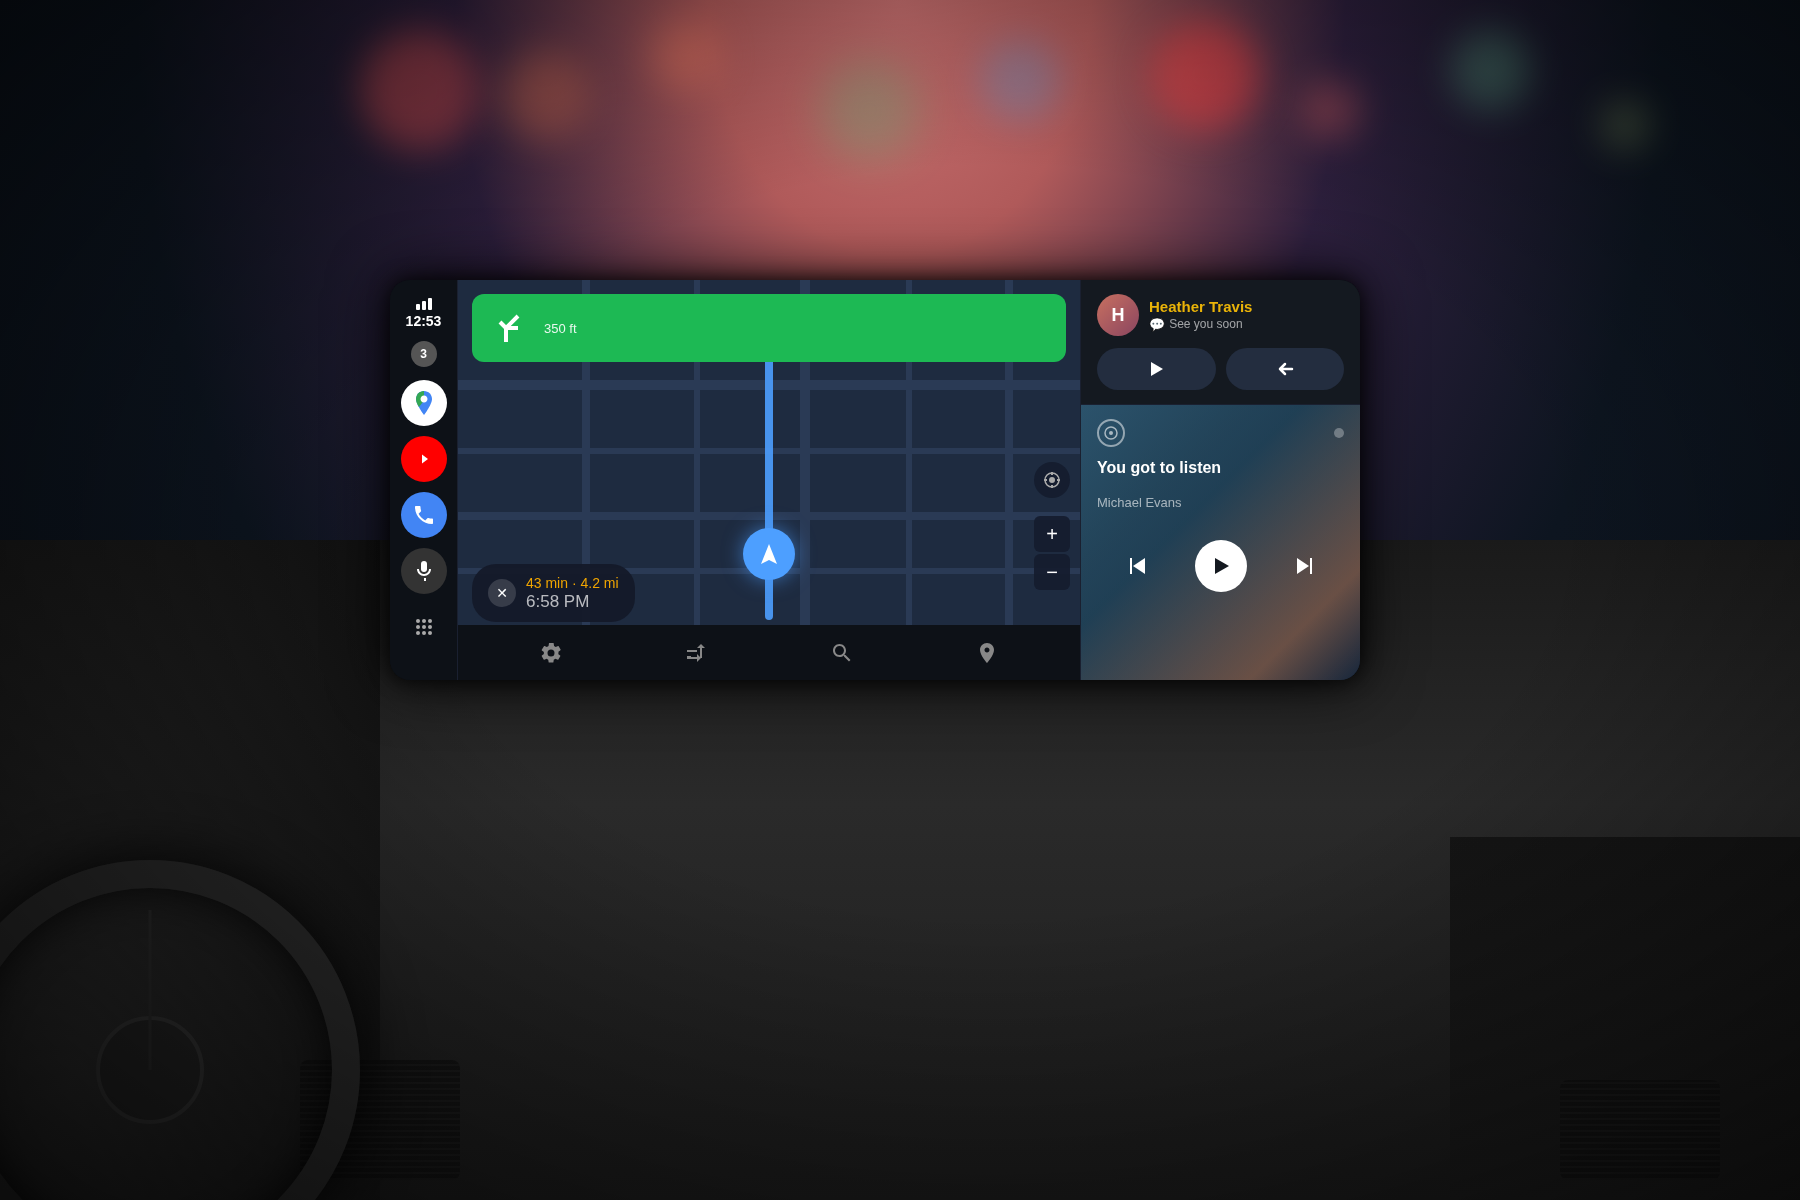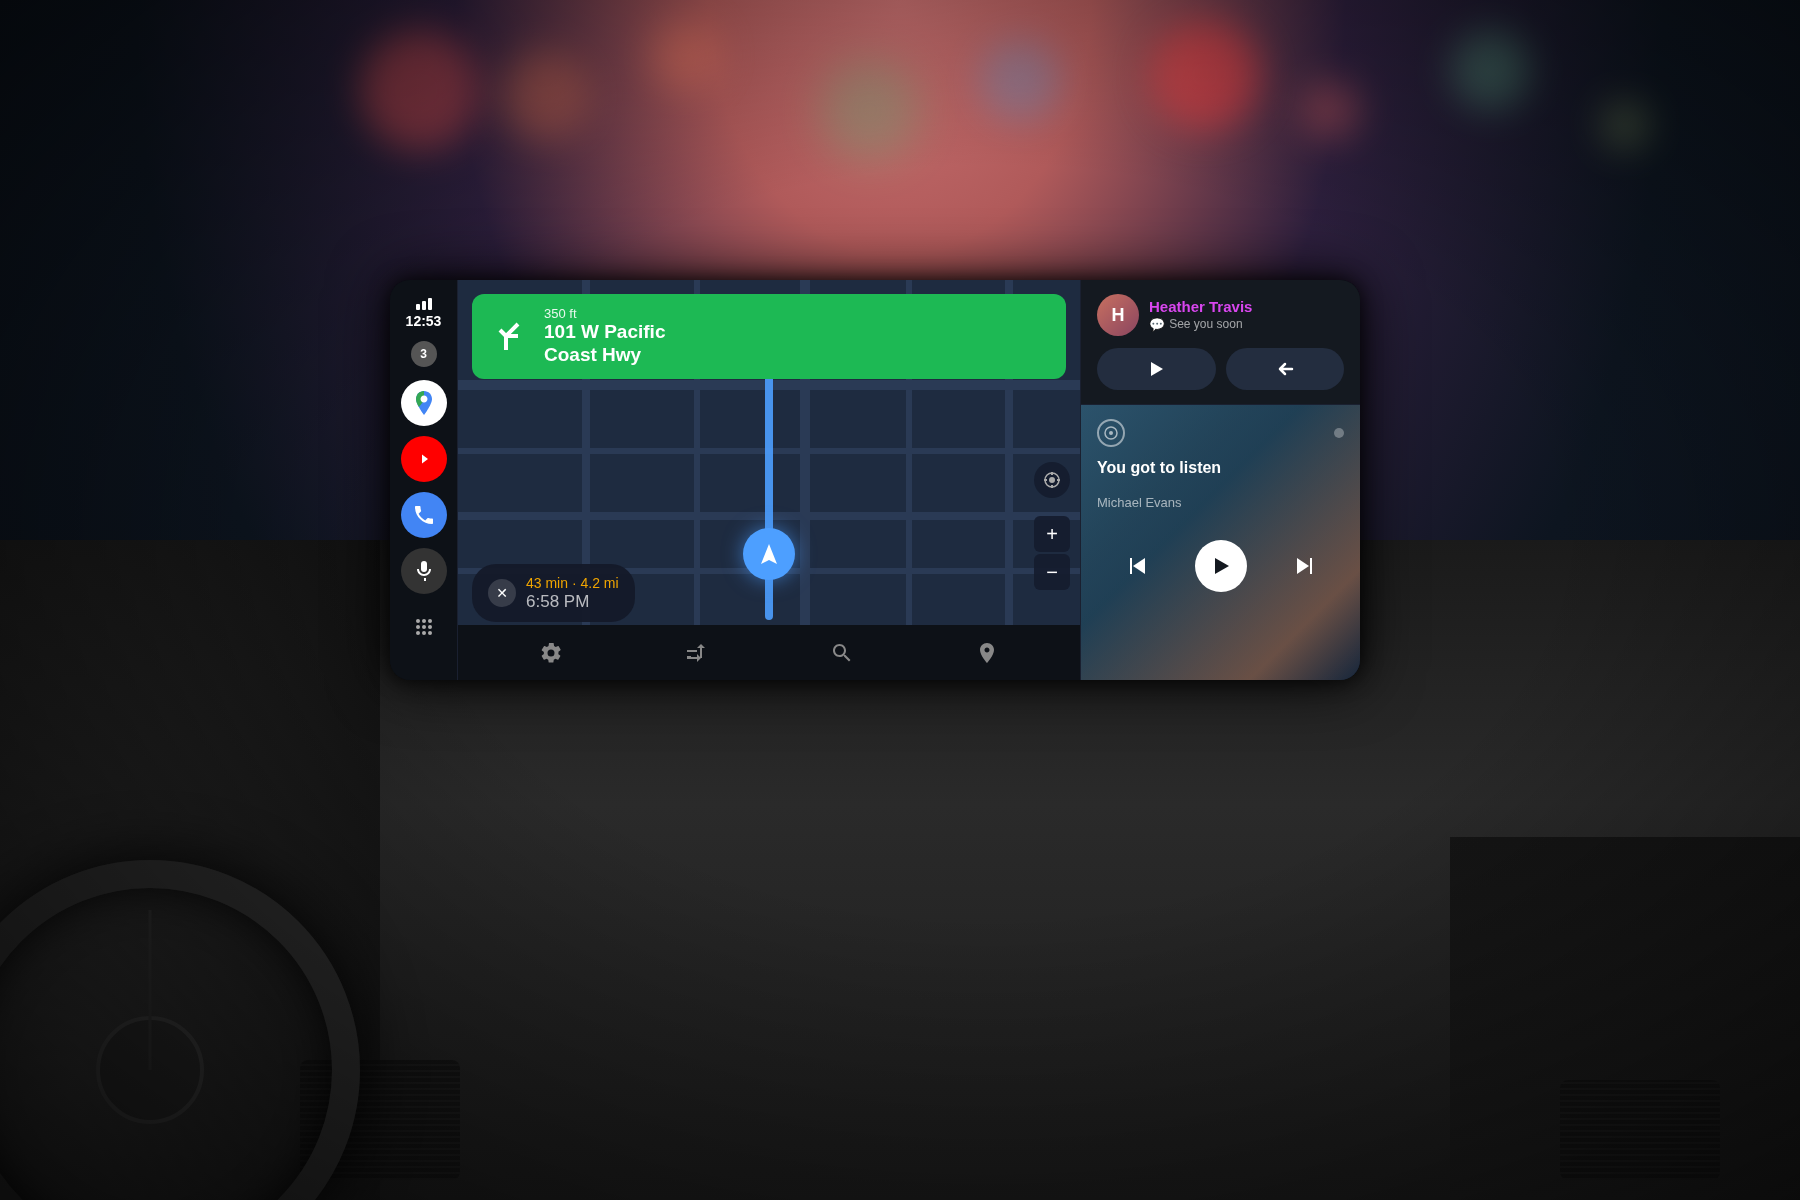--- a/index.html
+++ b/index.html
@@ -442,21 +442,21 @@
       font-size: 18px;
       color: white;
       font-weight: bold;
     }
 
     .contact-info {
       flex: 1;
     }
 
     .contact-name {
-      color: #d946ef;
+      color: #eab308;
       font-size: 15px;
       font-weight: bold;
     }
 
     .message-app-badge {
       display: inline-flex;
       align-items: center;
       gap: 4px;
       font-size: 12px;
       color: rgba(255,255,255,0.6);
@@ -722,24 +722,20 @@
     <div class="nav-card">
       <div class="nav-arrow">
         <svg width="40" height="40" viewBox="0 0 40 40">
           <path d="M28 8l-12 12 12 0" stroke="white" stroke-width="4" fill="none" stroke-linejoin="round"></path>
           <path d="M16 20l0 14" stroke="white" stroke-width="4" fill="none"></path>
           <path d="M16 20l-6-6" stroke="white" stroke-width="4" fill="none" stroke-linejoin="round"></path>
         </svg>
       </div>
       <div class="nav-info">
         <div class="nav-distance">350 ft</div>
-        <div class="nav-street">
-          <span style="white-space:pre-line;">101 W Pacific
-Coast Hwy</span>
-        </div>
       </div>
     </div>
 
     <div class="location-btn">
       <svg width="20" height="20" viewBox="0 0 20 20">
         <circle cx="10" cy="10" r="3" fill="#aaa"></circle>
         <path d="M10 2v3M10 15v3M2 10h3M15 10h3" stroke="#aaa" stroke-width="2"></path>
         <circle cx="10" cy="10" r="7" fill="none" stroke="#aaa" stroke-width="1.5"></circle>
       </svg>
     </div>

